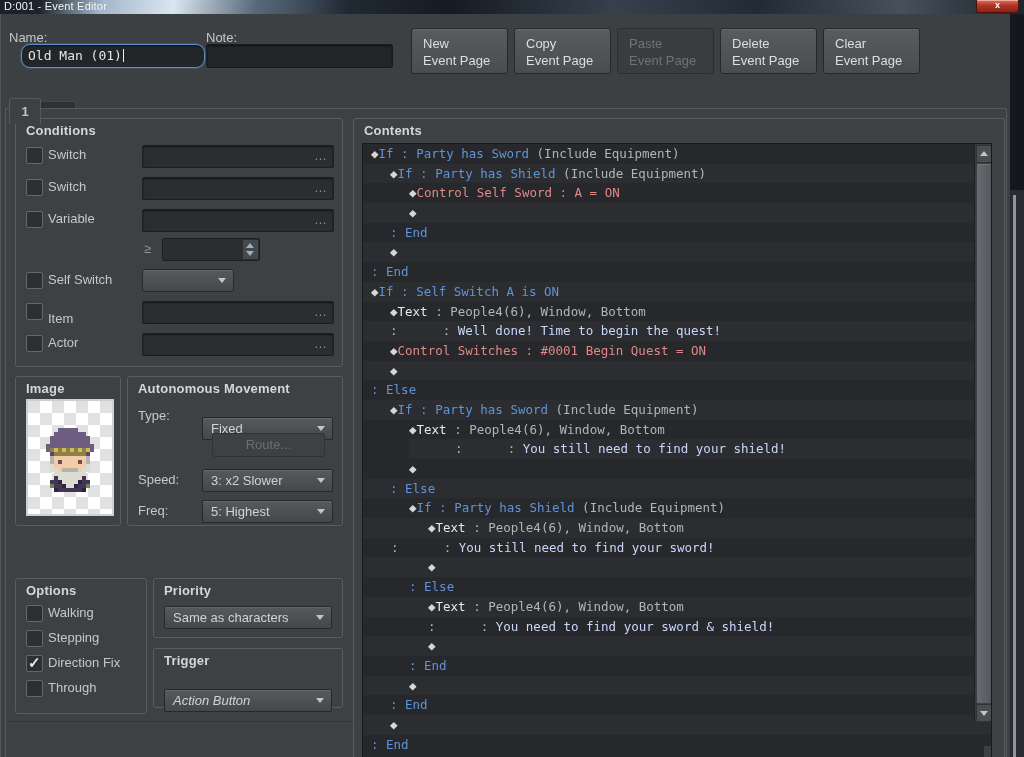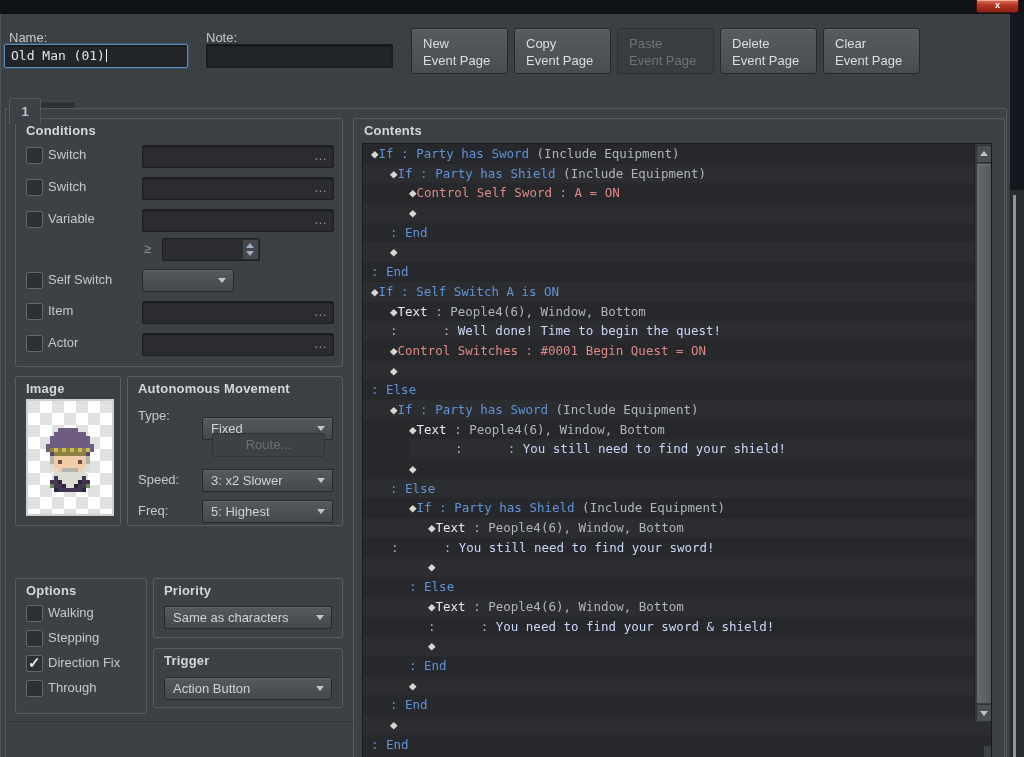--- a/index.html
+++ b/index.html
@@ -94,29 +94,32 @@
   #sb-patch{position:absolute;left:621px;top:602px;width:29px;height:37px;background:#3d4042;}
   #sb-patch .corner{position:absolute;right:6px;top:0;width:16px;height:12px;border-right:2px solid #595d60;
     border-bottom:2px solid #595d60;border-radius:0 0 8px 0;}
   #bottom-line{position:absolute;left:6px;top:707px;width:348px;height:1px;background:#323537;}
 </style>
 </head>
 <body>
 
 <div id="stage">
 
+  <div id="titlebar">
+    <span id="win-title">D:001 - Event Editor</span>
+  </div>
   <div id="close-btn">
     <span>x</span>
   </div>
   <div id="top-sheen"></div>
 
   <div id="dialog">
 
     <span class="lbl" style="left:8px;top:16px;">Name:</span>
-    <div class="input" id="name-input" style="left:3px;top:30px;width:170px;height:22px;"><span>Old Man (01)</span><span id="caret"></span></div>
+    <div class="input" id="name-input" style="left:20px;top:30px;width:170px;height:22px;border-radius:9px;"><span>Old Man (01)</span><span id="caret"></span></div>
 
     <span class="lbl" style="left:205px;top:16px;">Note:</span>
     <div class="input" style="left:205px;top:30px;width:173px;height:22px;"><span></span></div>
 
     <div id="page-buttons" style="top:14px;">
         <div class="page-btn" style="left: 0px;">
           <div>New</div>
           <div>Event Page</div>
         </div>
         <div class="page-btn" style="left: 103px;">
@@ -169,21 +172,21 @@
         </div>
       </div>
 
       <div class="cb" style="left:10px;top:153px;"></div>
       <span class="lbl" style="left:32px;top:153px;">Self Switch</span>
       <div class="dd" style="left:126px;top:150px;width:82px;">
         <span class="arr"></span>
         </div>
 
       <div class="cb" style="left:10px;top:184px;"></div>
-      <span class="lbl" style="left:32px;top:184px;">Item</span>
+      <span class="lbl" style="left:32px;top:192px;">Item</span>
       <div class="tfield" style="left:126px;top:182px;width:190px;">
         <span class="dots">…</span>
         </div>
 
       <div class="cb" style="left:10px;top:216px;"></div>
       <span class="lbl" style="left:32px;top:216px;">Actor</span>
       <div class="tfield" style="left:126px;top:214px;width:190px;">
         <span class="dots">…</span>
         </div>
     </div>
@@ -388,21 +391,21 @@
           </div>
           <div class="opt-row" style="top: 101px;">
             <div class="cb" style="left: 0px; top: 0px;"></div>
             <span class="olabel">Through</span>
           </div>
         </div>
     </div>
 
     <div class="gbox" style="left:152px;top:634px;width:188px;height:58px;">
       <span class="gtitle">Trigger</span>
-      <div class="dd" style="left:10px;top:28px;width:158px;">
+      <div class="dd" style="left:10px;top:40px;width:158px;font-style:italic;">
         <span>Action Button</span>
         <span class="arr"></span></div>
     </div>
 
     <div id="bottom-line"></div>
 
     <div class="gbox" style="left:352px;top:104px;width:650px;height:653px;border-bottom:none;">
       <span class="gtitle">Contents</span>
       <div id="contents-list">
           <div class="code-row" style="padding-left: 8px;"><span class="c-d">◆</span><span class="c-b">If : Party has Sword </span><span class="c-g">(Include Equipment)</span></div>

